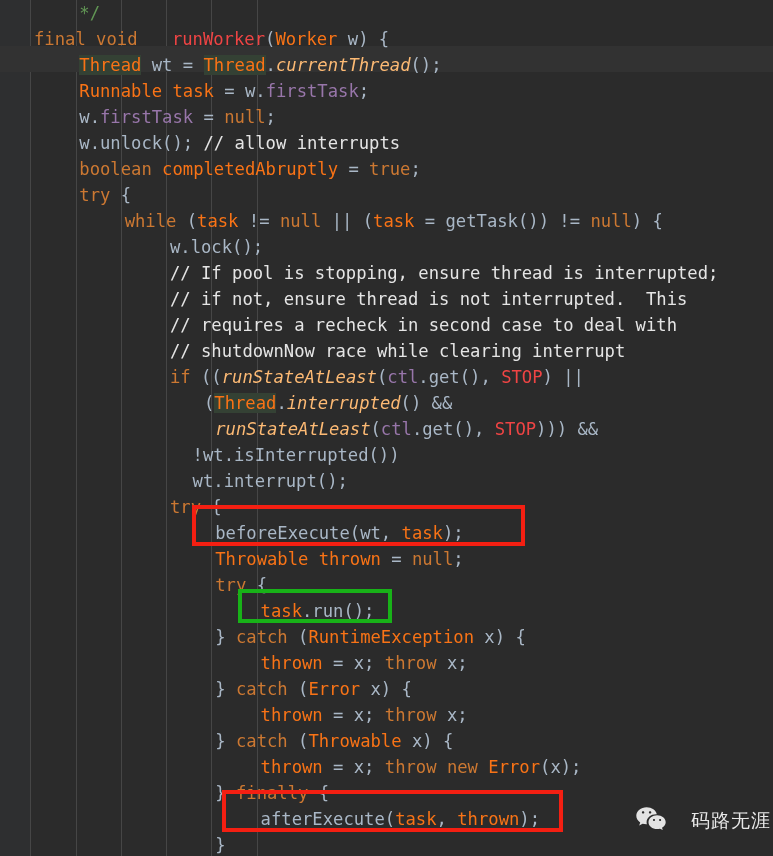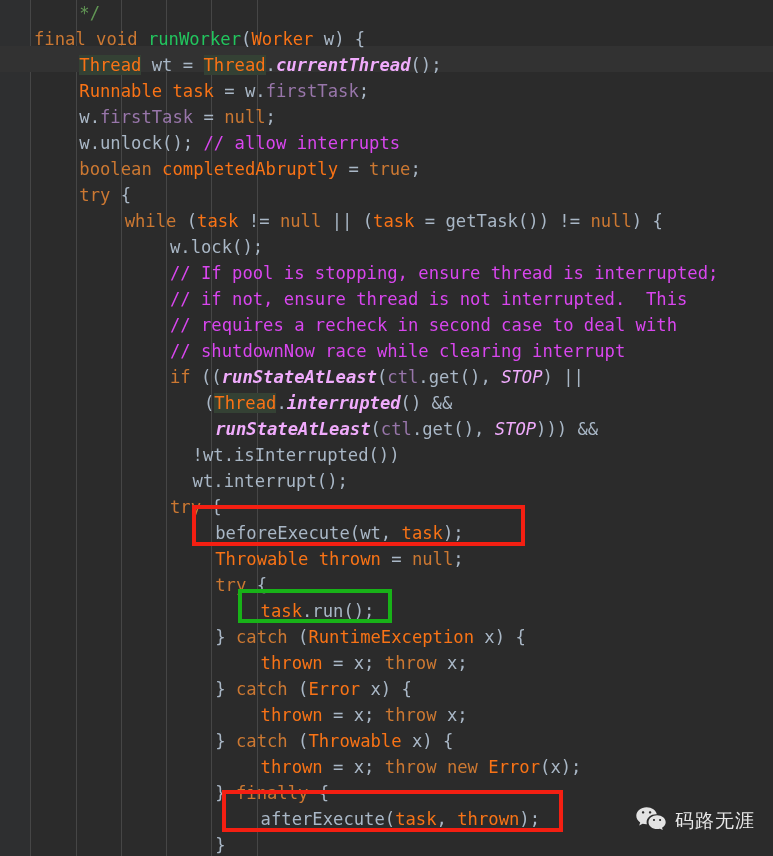--- a/index.html
+++ b/index.html
@@ -61,46 +61,46 @@
   }
   .ln {
     display: block;
     height: 26px;
     padding-left: 34px;
   }
 
   
   .kw   { color: #cc7832; }
   .id   { color: #f97316; }
-  .mth  { color: #22c55e; }
+  .mth  { color: #ef4444; margin-left: 24px; }
   .fld  { color: #9876aa; }
-  .stat { color: #f0abfc; font-style: italic; }
-  .itl  { color: #f0abfc; font-style: italic; font-weight: bold; }
-  .cmt  { color: #d946ef; }
+  .stat { color: #ef4444; }
+  .itl  { color: #fdba74; font-style: italic; }
+  .cmt  { color: #e5e5e5; }
   .doc  { color: #629755; }
   .u    { text-underline-offset: 2px; }
   .hl   { background: #344134; }
 
   
   .anno {
     position: absolute;
     box-sizing: border-box;
     border-style: solid;
     background: transparent;
     pointer-events: none;
   }
   .anno-red   { border-color: #f41f12; border-width: 4px; }
   .anno-green { border-color: #18b218; border-width: 4px; }
 
   
   #watermark {
     position: absolute;
     display: flex;
     align-items: center;
-    gap: 9px;
+    gap: 25px;
   }
   #watermark .wm-text {
     font-family: "DejaVu Sans", "Liberation Sans", sans-serif;
     font-size: 19px;
     color: #e8e8e8;
     letter-spacing: 1px;
   }
   .wechat-icon { display: block; }
 </style>
 </head>

